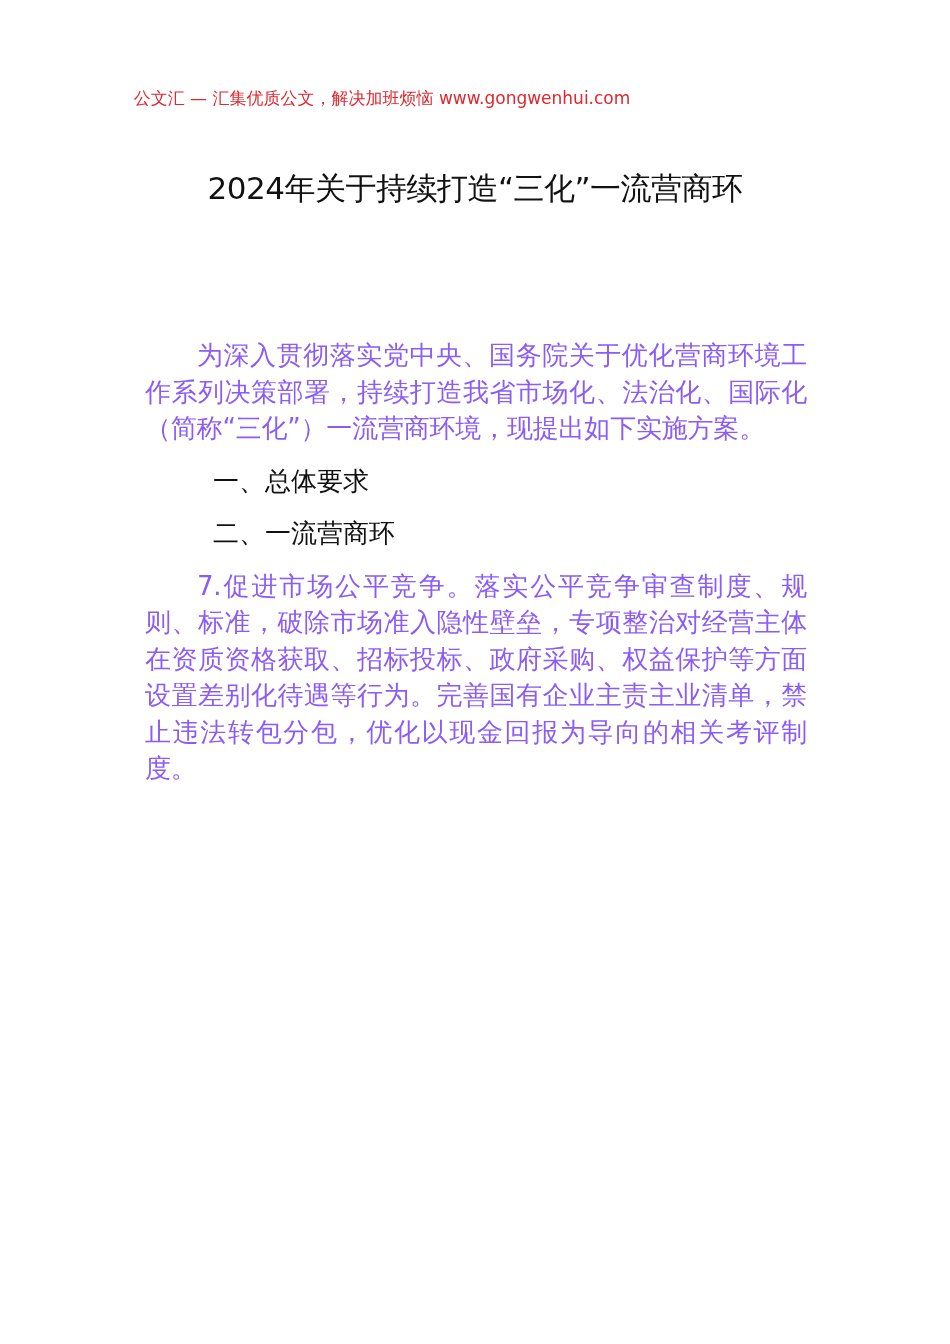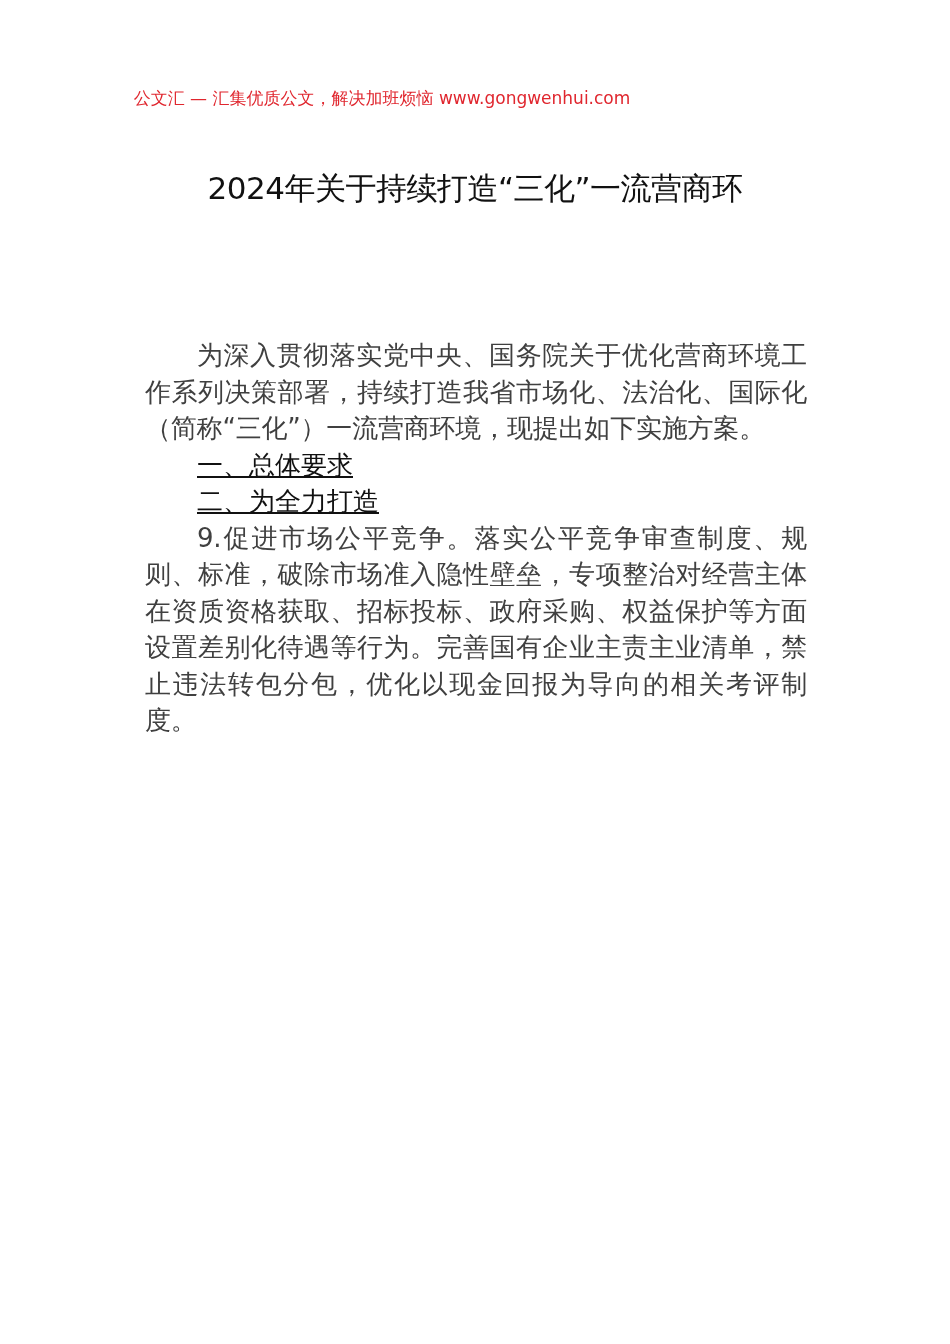--- a/index.html
+++ b/index.html
@@ -43,38 +43,37 @@
       left: 145px;
       width: 662px;
     }
     .para {
       font-size: 26px;
       line-height: 36.5px;
       margin: 0;
       text-align: justify;
       text-indent: 52px;
       letter-spacing: -0.2px;
-      color: #404040;
+      color: #8b5cf6;
     }
     .heading {
       font-size: 26px;
       line-height: 36.5px;
-      margin: 0;
+      margin: 16px;
       text-indent: 52px;
       color: #111;
-      text-decoration: underline;
     }
   </style>
 </head>
 <body>
 
 <div class="page-header">公文汇 — 汇集优质公文，解决加班烦恼 www.gongwenhui.com</div>
 
 <div class="doc-title">
   <div>2024年关于持续打造“三化”一流营商环</div>
 </div>
 
 <div class="doc-body">
   <p class="para">为深入贯彻落实党中央、国务院关于优化营商环境工作系列决策部署，持续打造我省市场化、法治化、国际化（简称“三化”）一流营商环境，现提出如下实施方案。</p>
   <p class="heading">一、总体要求</p>
-  <p class="heading">二、为全力打造</p>
-  <p class="para">9.促进市场公平竞争。落实公平竞争审查制度、规则、标准，破除市场准入隐性壁垒，专项整治对经营主体在资质资格获取、招标投标、政府采购、权益保护等方面设置差别化待遇等行为。完善国有企业主责主业清单，禁止违法转包分包，优化以现金回报为导向的相关考评制度。</p>
+  <p class="heading">二、一流营商环</p>
+  <p class="para">7.促进市场公平竞争。落实公平竞争审查制度、规则、标准，破除市场准入隐性壁垒，专项整治对经营主体在资质资格获取、招标投标、政府采购、权益保护等方面设置差别化待遇等行为。完善国有企业主责主业清单，禁止违法转包分包，优化以现金回报为导向的相关考评制度。</p>
 </div>
 
 </body></html>

